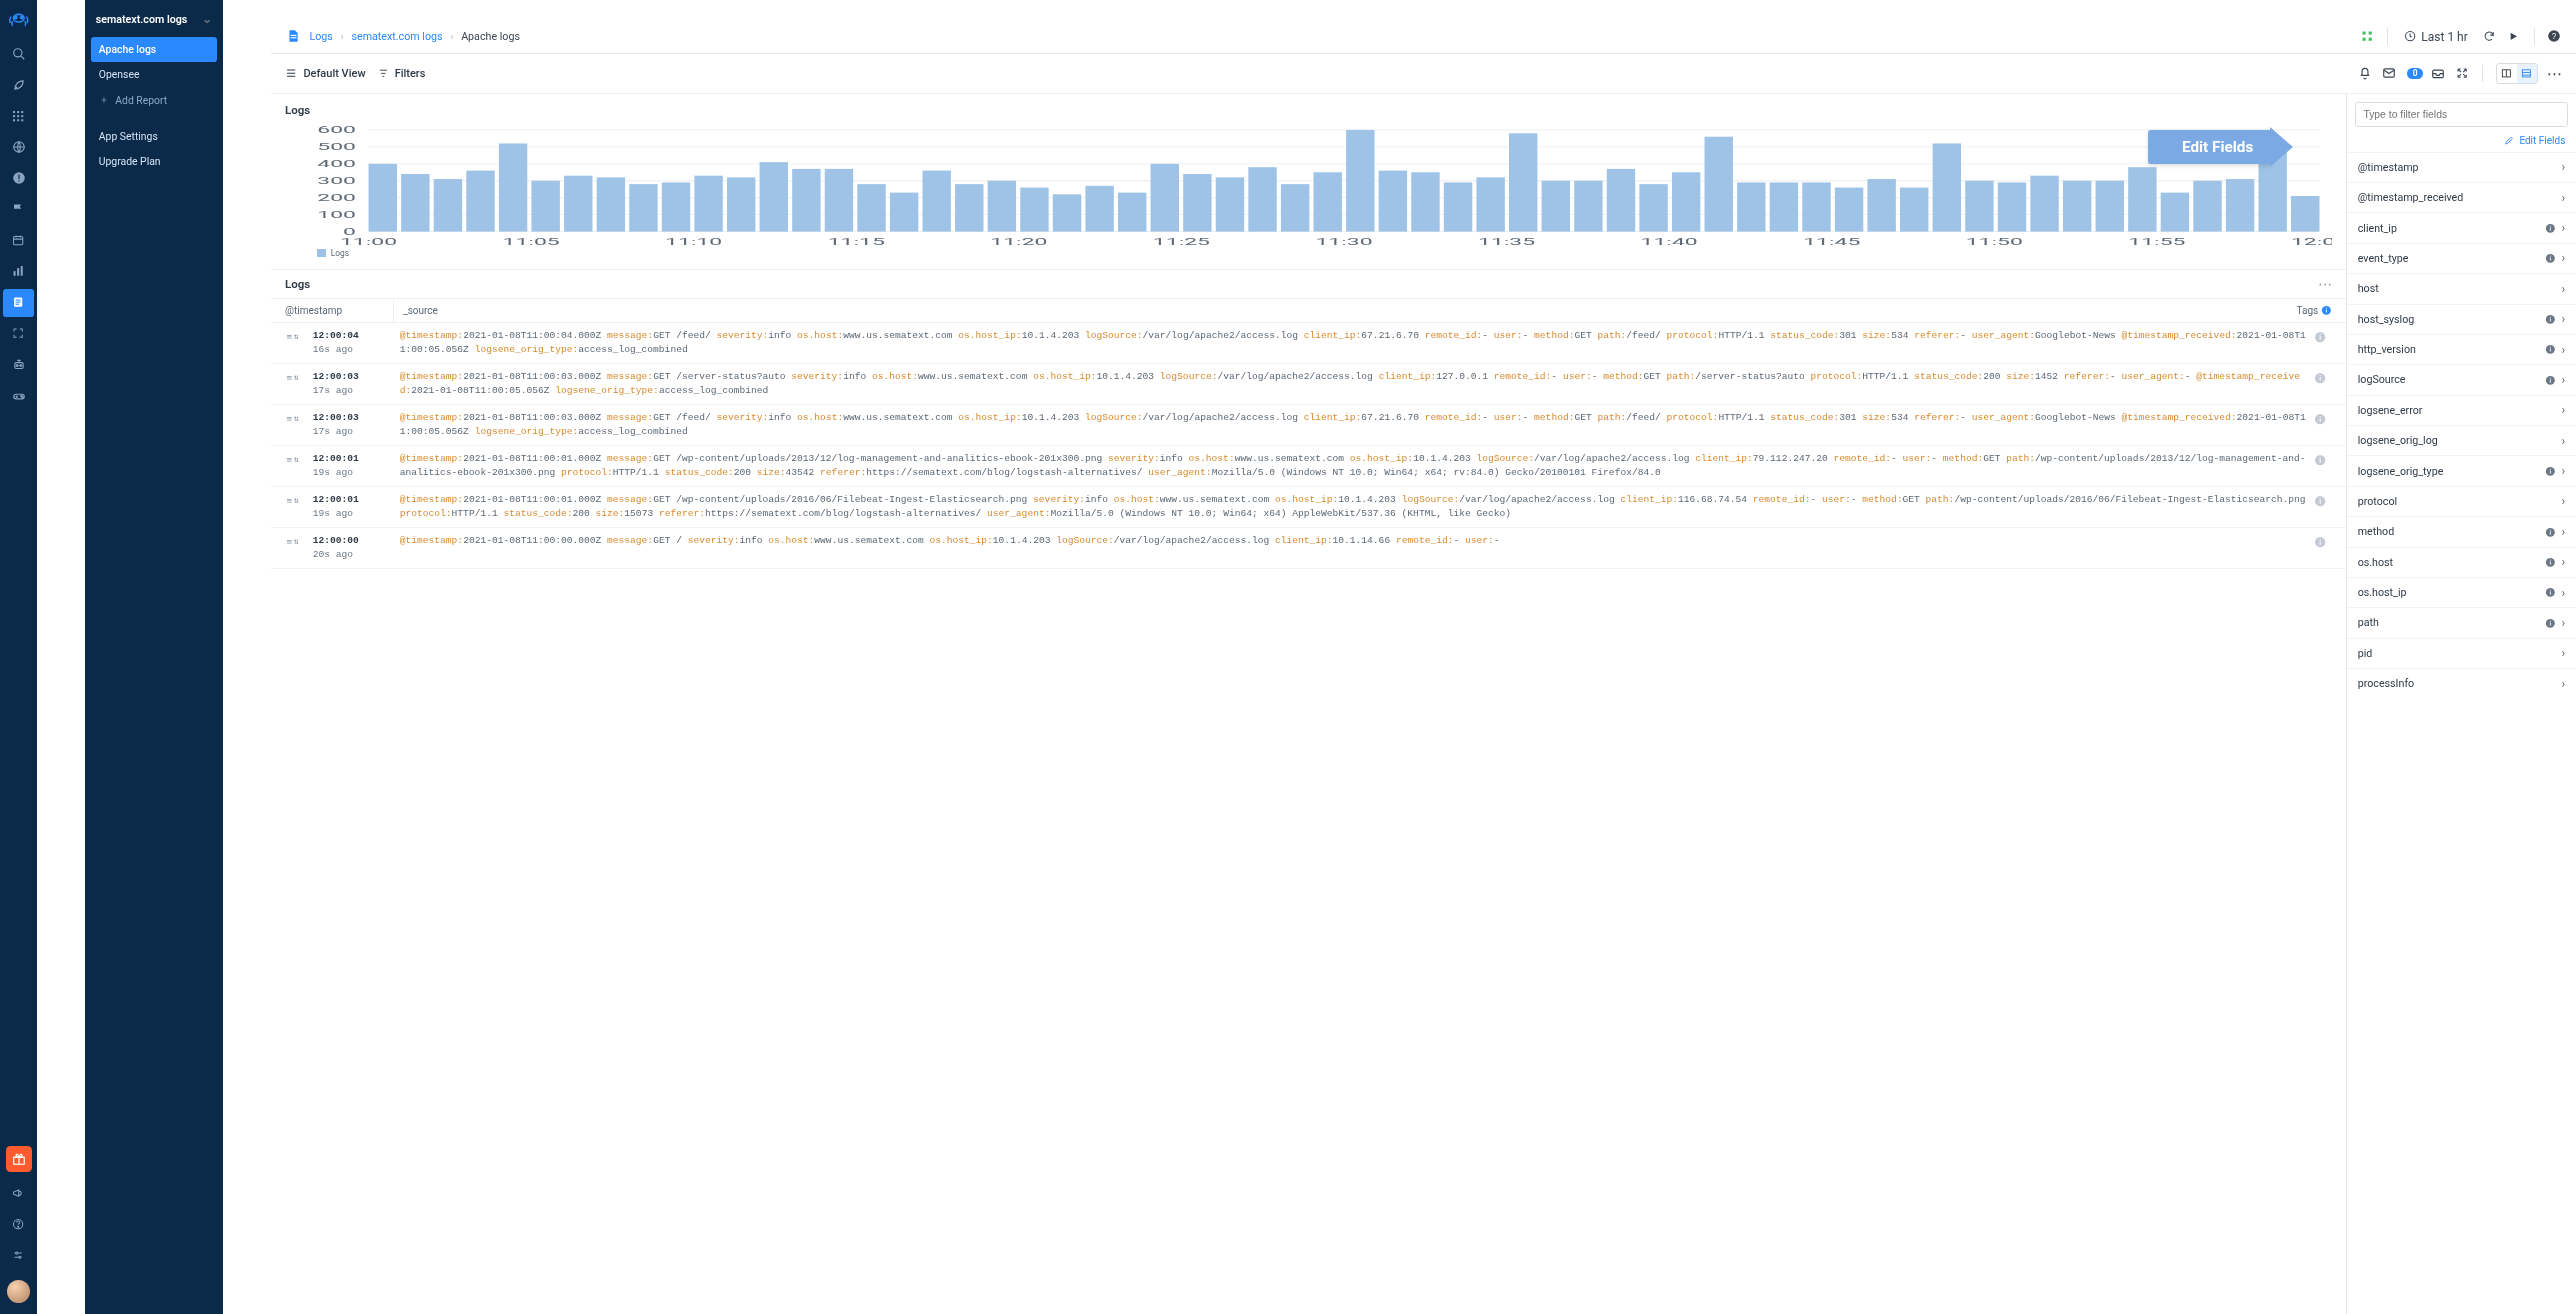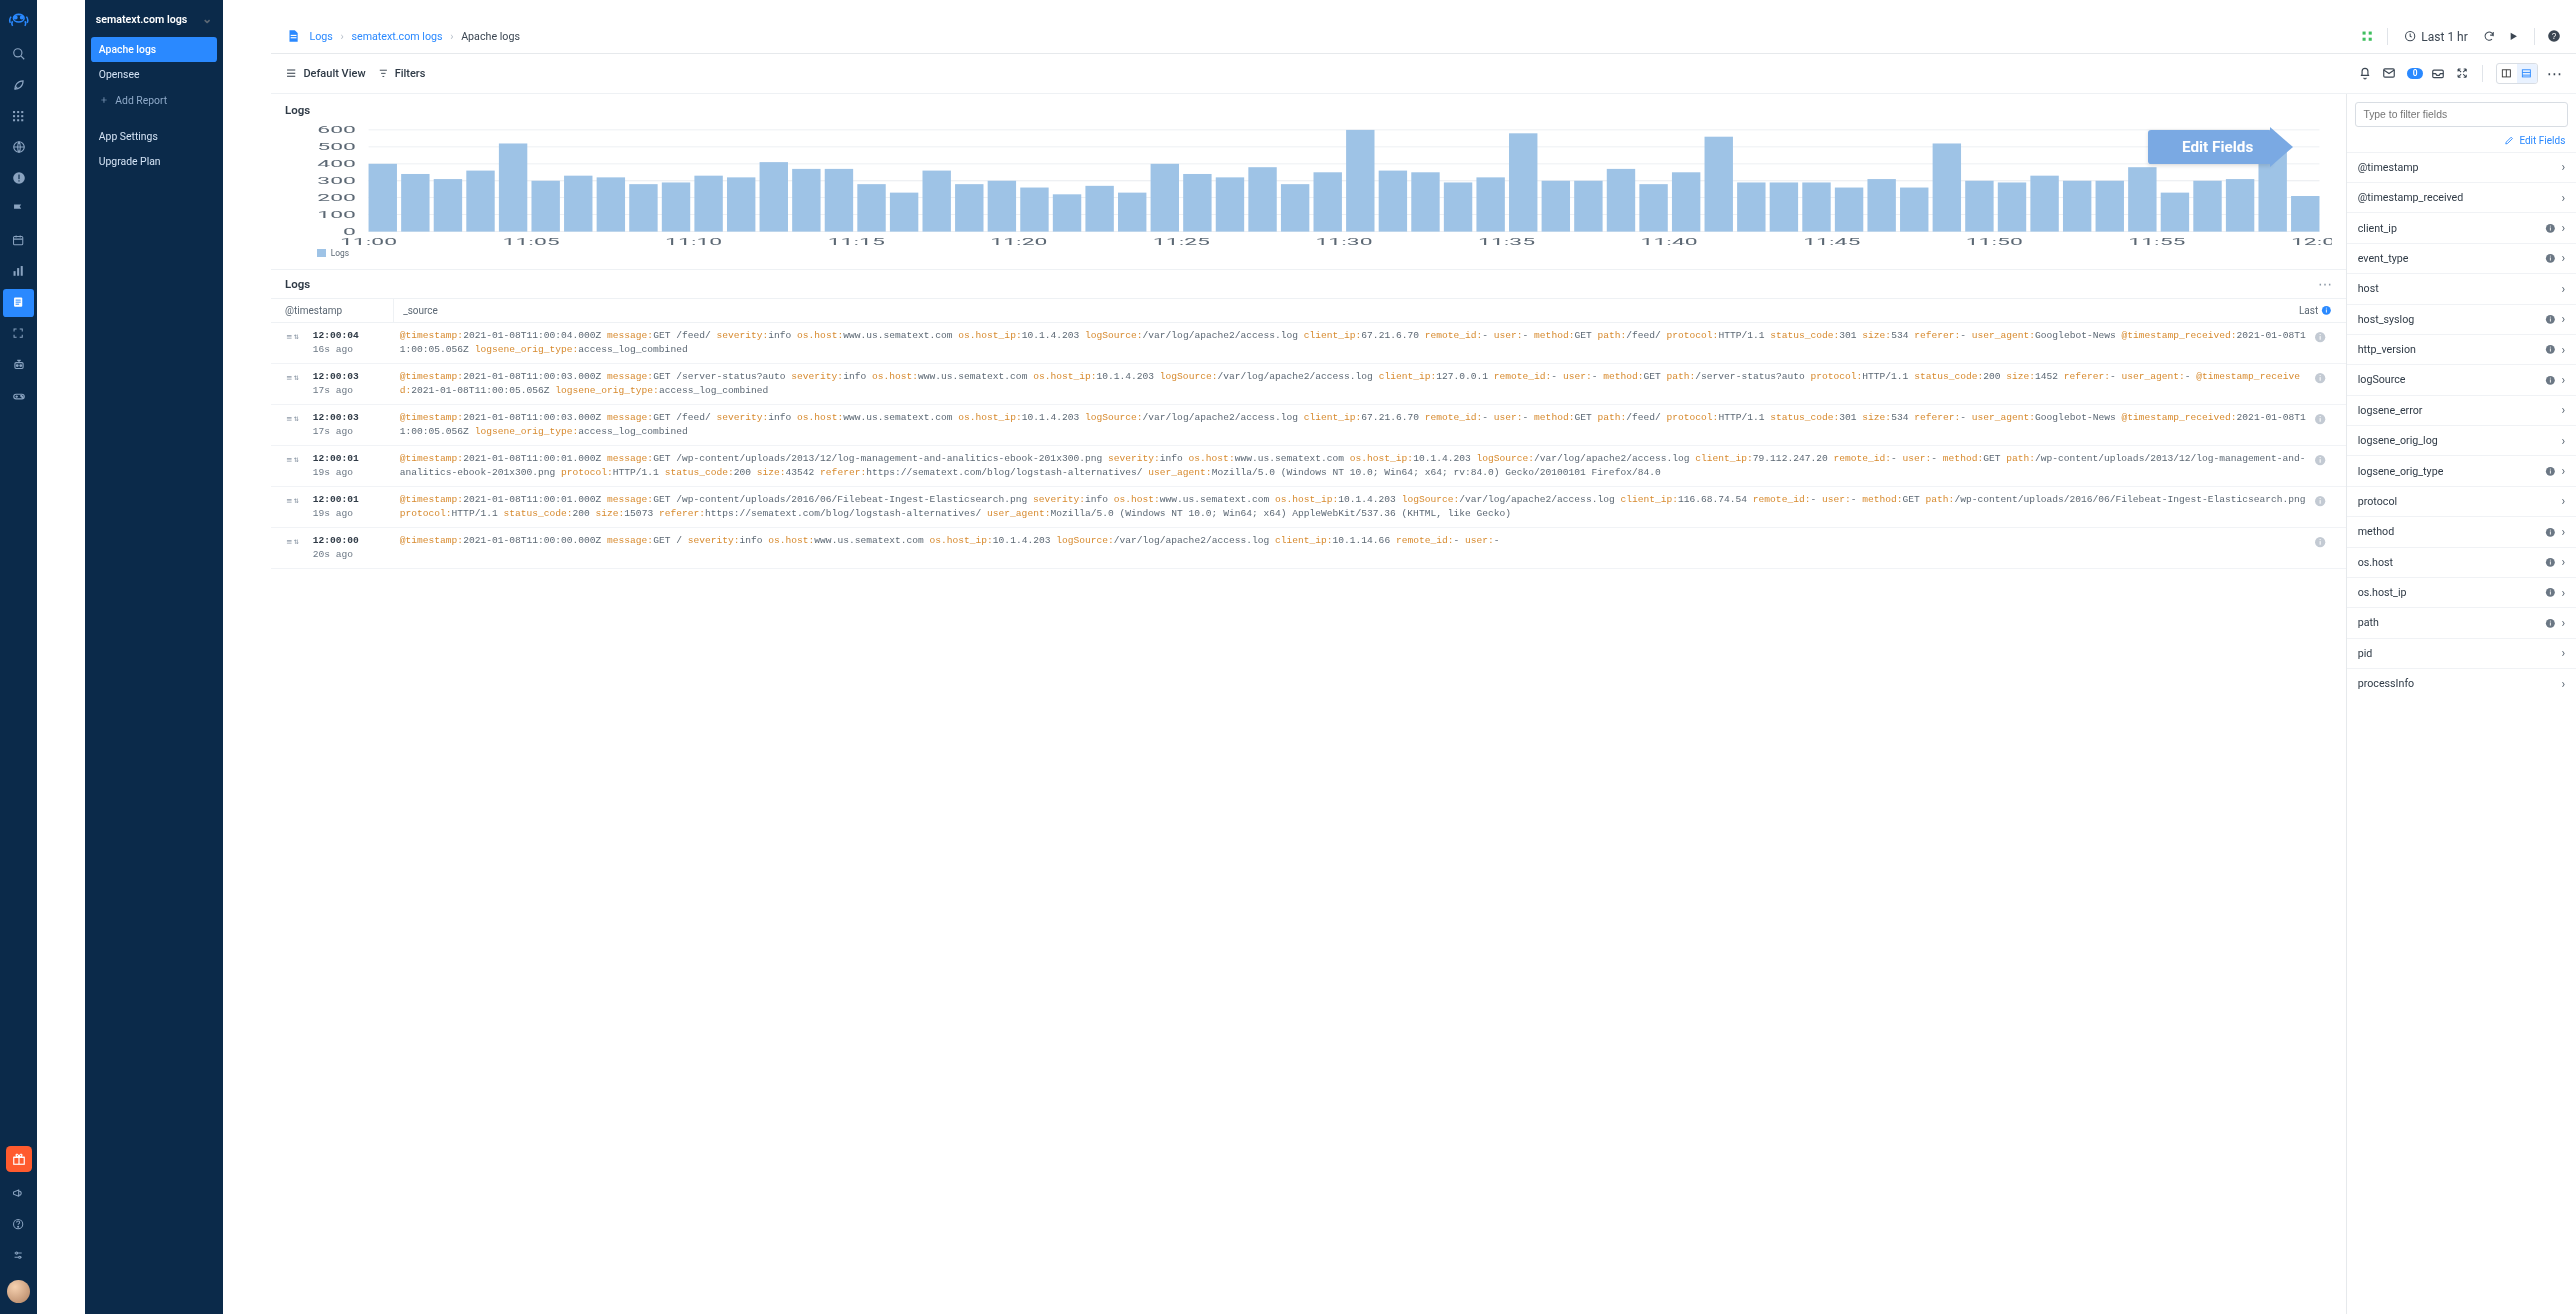--- a/index.html
+++ b/index.html
@@ -476,21 +476,21 @@
         </div>
 
         <div class="logs-head">
           <div class="panel-title" style="padding:0">Logs</div>
           <span class="more">⋯</span>
         </div>
         <div class="log-cols">
           <div class="col-ts-wrap">@timestamp</div>
           <div class="col-src-wrap">_source</div>
           <div class="col-tags-wrap">
-              <span>Last</span>
+              <span>Tags</span>
               <span style="color:#2a89ff;display:inline-flex;">
                 <svg width="10.7" height="10.7" viewBox="0 0 24 24" fill="currentColor">
                   <circle cx="12" cy="12" r="10"></circle>
                   <rect x="11" y="10" width="2" height="7" fill="#fff"></rect>
                   <rect x="11" y="6" width="2" height="2" fill="#fff"></rect>
                 </svg>
               </span>
             </div>
         </div>
         <div id="log-rows">

